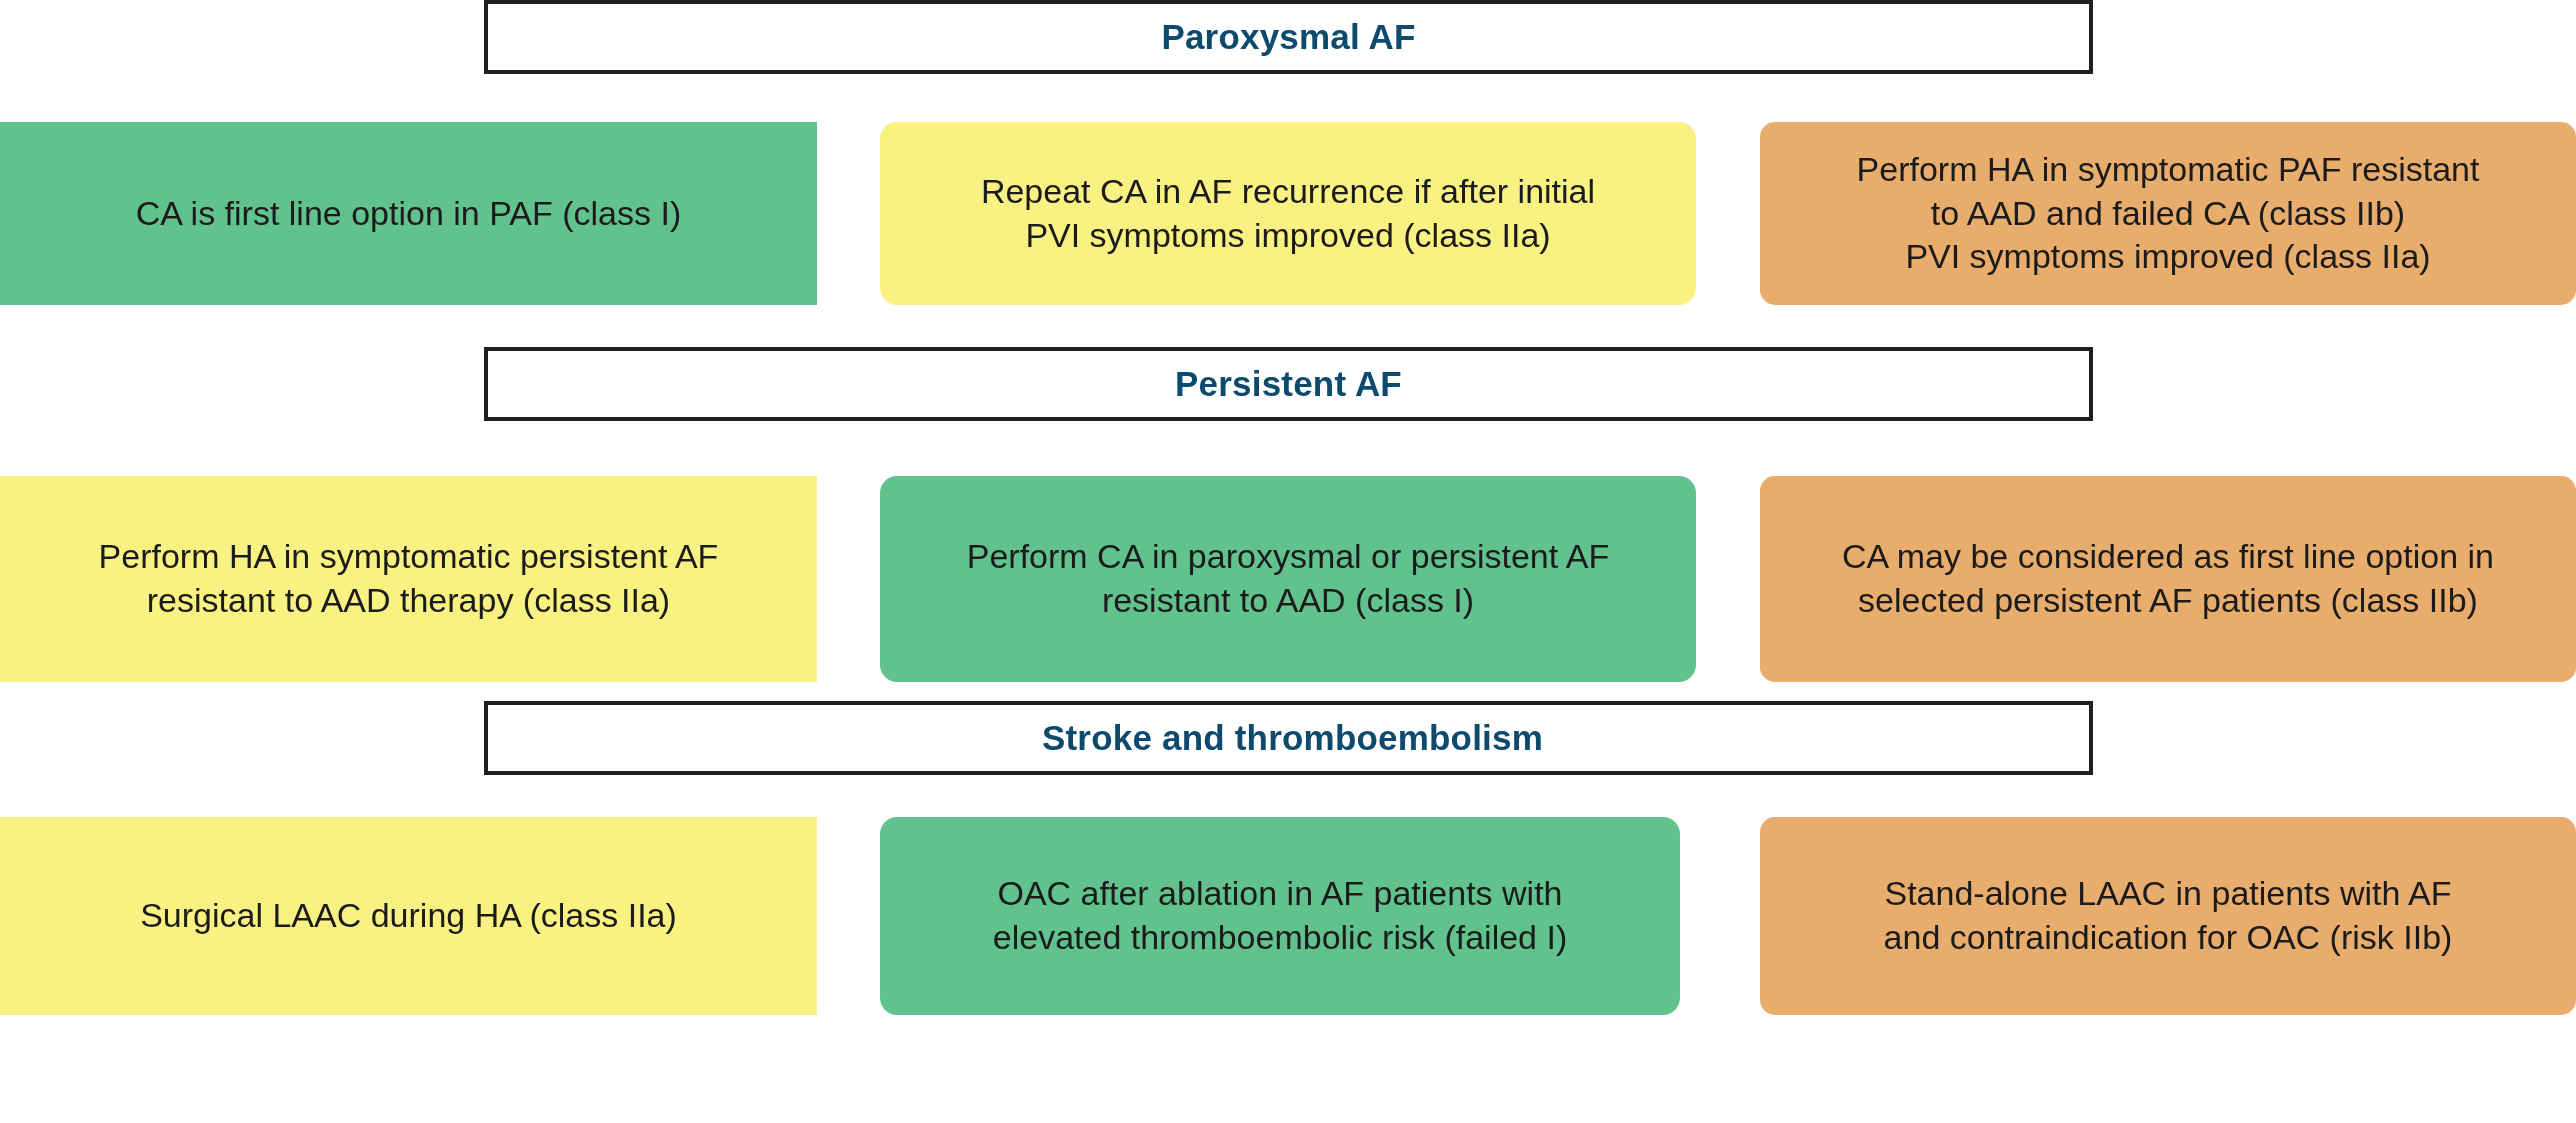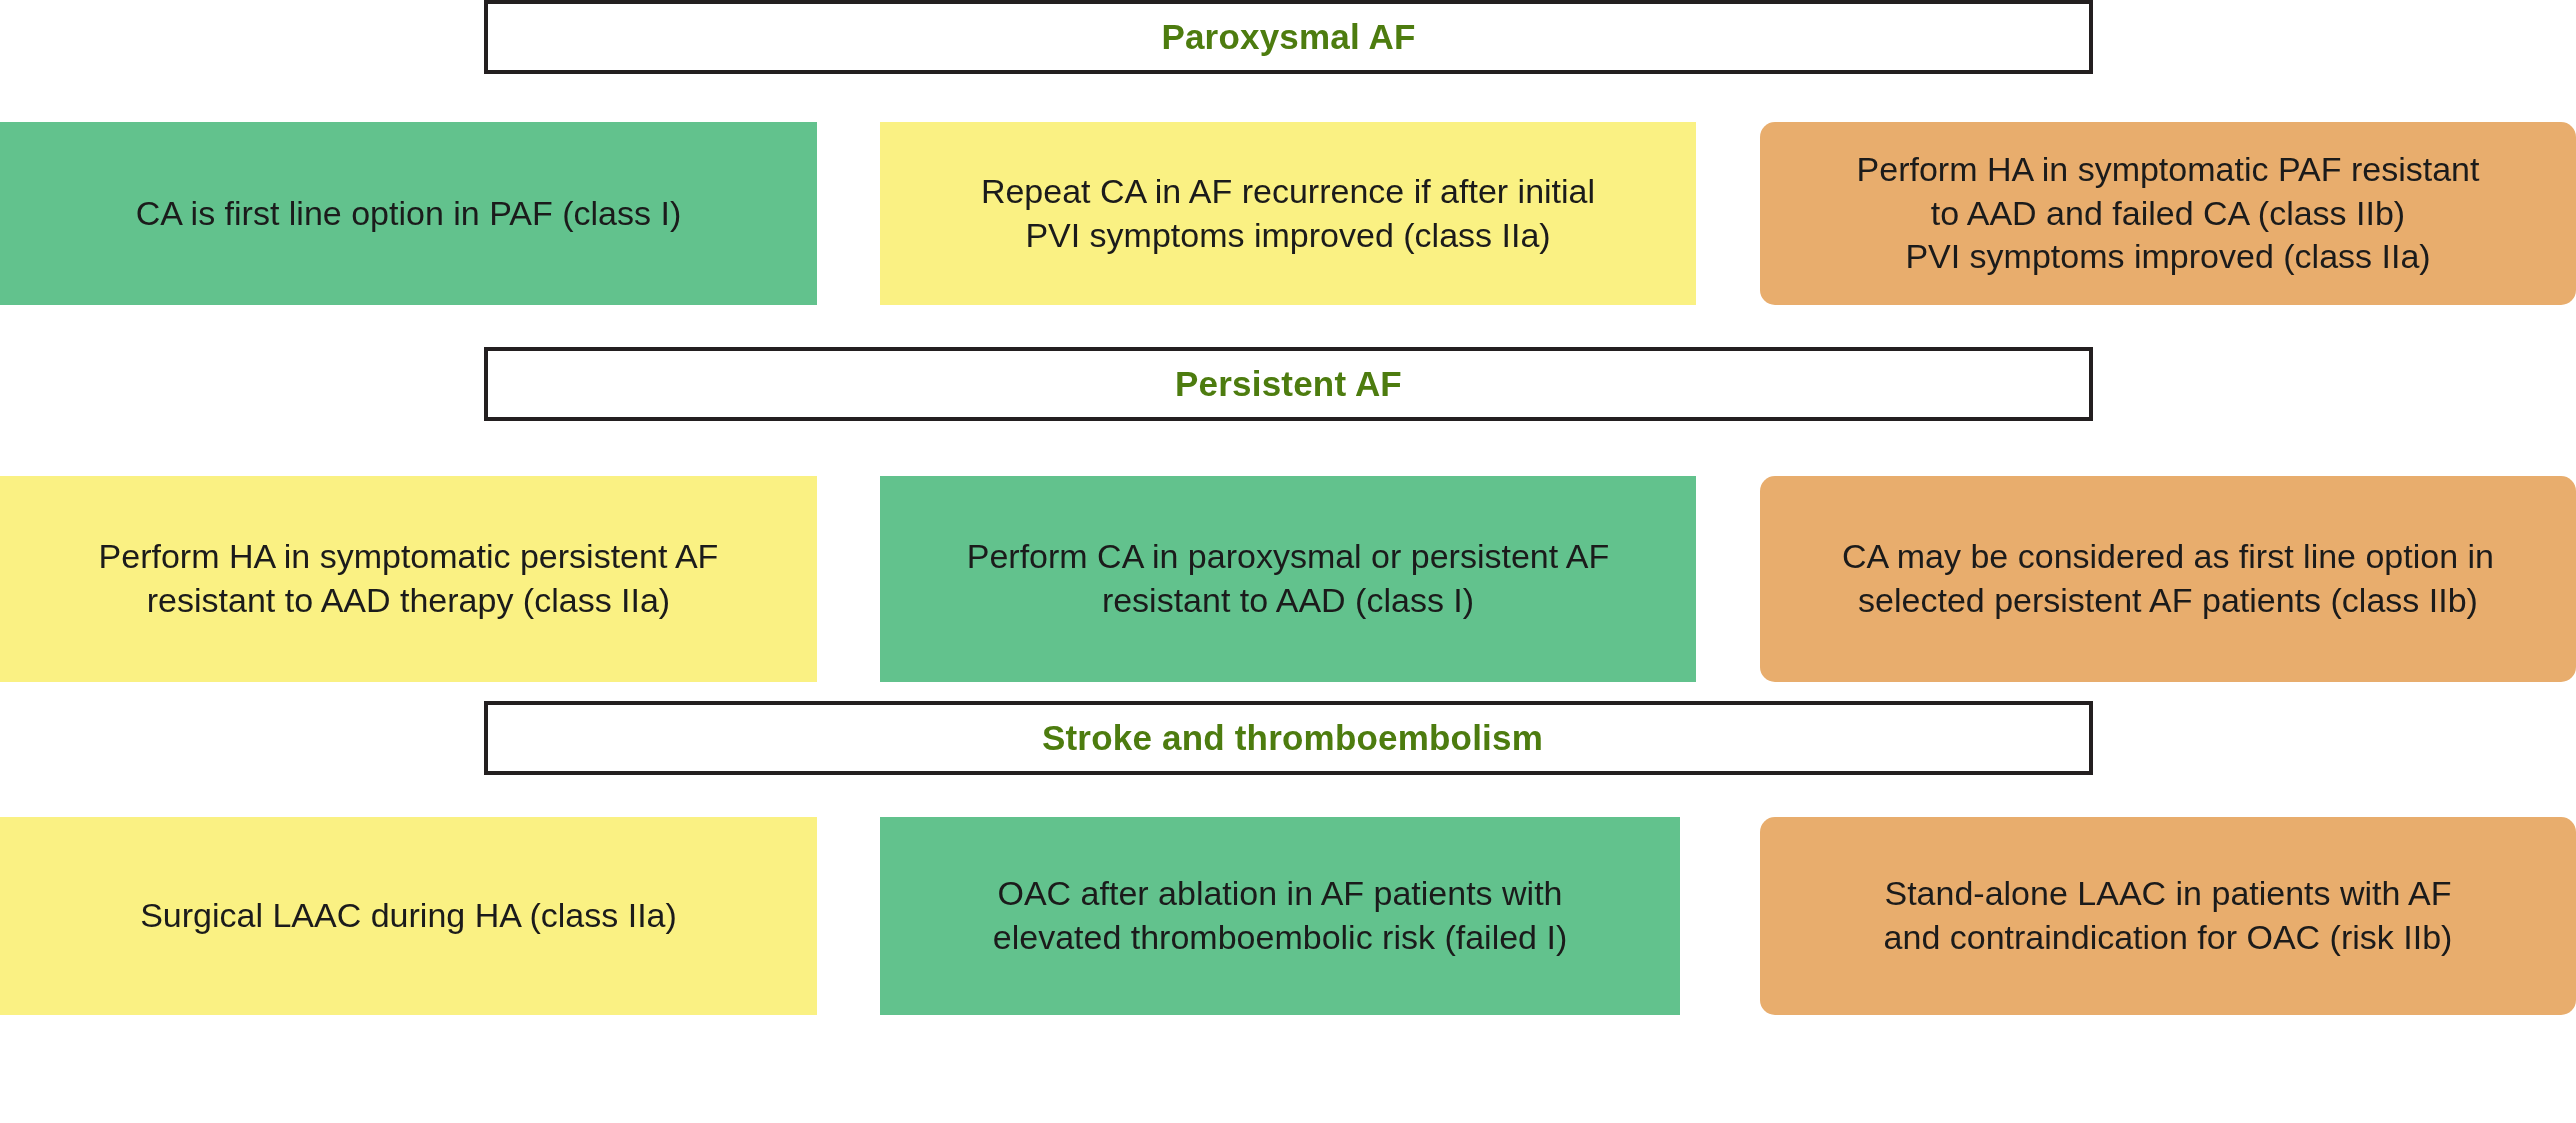--- a/index.html
+++ b/index.html
@@ -33,21 +33,21 @@
     display: flex;
     align-items: center;
     justify-content: center;
   }
   .header-bar .bar-label {
     font-size: 35px;
     font-weight: bold;
     letter-spacing: 0.2px;
     line-height: 1.1;
     text-align: center;
-    color: #4d7c0f;
+    color: #0c4a6e;
     white-space: nowrap;
   }
 
   #header-paroxysmal { top: 0px;    height: 74px; }
   #header-persistent { top: 347px;  height: 74px; }
   #header-stroke     { top: 701px;  height: 74px; }
   #footer-shared     { top: 1038px; height: 80px; }
 
   
   .rec-row {
@@ -72,21 +72,21 @@
   .rec-box .rec-text {
     font-size: 34px;
     line-height: 1.28;
     text-align: center;
     color: #1b1b1b;
     white-space: pre-line;
   }
 
   
   .col-left   { left: 0px;    width: 817px; }
-  .col-mid    { left: 880px; width: 816px; }
+  .col-mid    { left: 880px; width: 816px; border-radius: 17px; }
   .col-right  { left: 1760px; width: 816px; }
 
   
   #row-stroke .col-mid { left: 880px; width: 800px; }
 
   
   .swatch-green  { background: #62c28d; }
   .swatch-yellow { background: #faf183; }
   .swatch-orange { background: #e8ad6d; border-radius: 15px; }
 </style>

